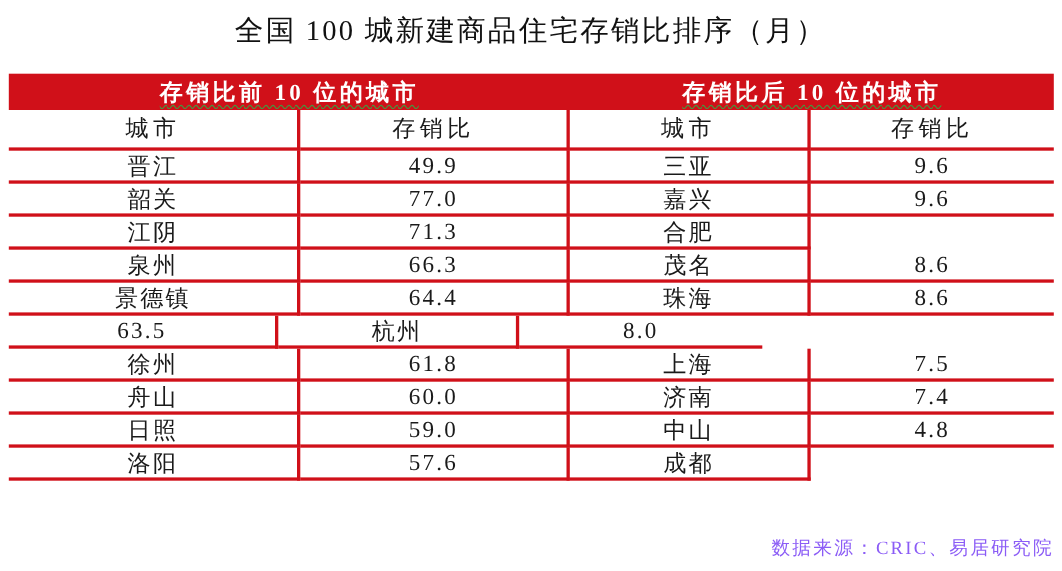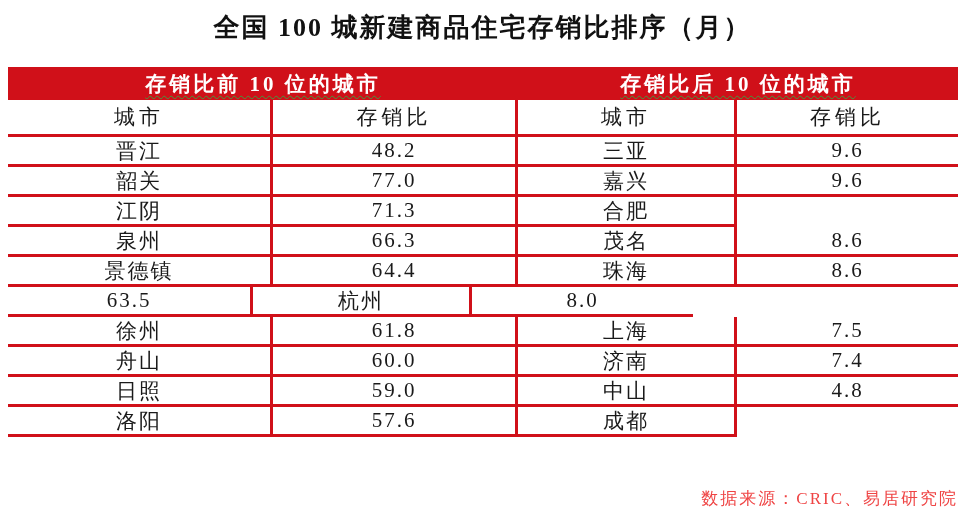--- a/index.html
+++ b/index.html
@@ -12,21 +12,21 @@
   body{
     position:relative;
     width:965px; height:519px;
     overflow:hidden;
     font-family:"Liberation Serif","DejaVu Serif",serif;
     color:var(--ink);
   }
   .title{
     position:absolute; top:10px; left:0; width:100%;
     text-align:center;
-    font-size:26px; font-weight:bold;
+    font-size:26px; font-weight:normal;
     letter-spacing:2px;
     color:#111;
   }
   .table-wrap{
     position:absolute; left:8px; top:67px; width:950px;
   }
   .band{
     display:flex; height:33px;
     background:var(--red);
     color:#ffffff;
@@ -55,21 +55,21 @@
   }
   .header-row .cell{ height:37px; letter-spacing:4px; }
   .c1{ width:265px; border-right:3px solid var(--red); }
   .c2{ width:245px; border-right:3px solid var(--red); }
   .c3{ width:219px; border-right:3px solid var(--red); }
   .c4{ width:221px; }
   .num{ letter-spacing:2px; }
   .footer{
     position:absolute; top:487px; right:7px;
     font-size:17px; letter-spacing:2px;
-    color:#ef4444;
+    color:#8b5cf6;
   }
 </style>
 </head>
 <body>
 
 <div class="title">全国 100 城新建商品住宅存销比排序（月）</div>
 
 <div class="table-wrap">
 
   <div class="band">
@@ -83,21 +83,21 @@
 
   <div class="trow header-row">
     <div class="cell c1">城市</div>
     <div class="cell c2">存销比</div>
     <div class="cell c3">城市</div>
     <div class="cell c4">存销比</div>
   </div>
 
   <div class="trow">
     <div class="cell c1">晋江</div>
-    <div class="cell c2 num">48.2</div>
+    <div class="cell c2 num">49.9</div>
     <div class="cell c3">三亚</div>
     <div class="cell c4 num">9.6</div>
   </div>
   <div class="trow">
     <div class="cell c1">韶关</div>
     <div class="cell c2 num">77.0</div>
     <div class="cell c3">嘉兴</div>
     <div class="cell c4 num">9.6</div>
   </div>
   <div class="trow">

